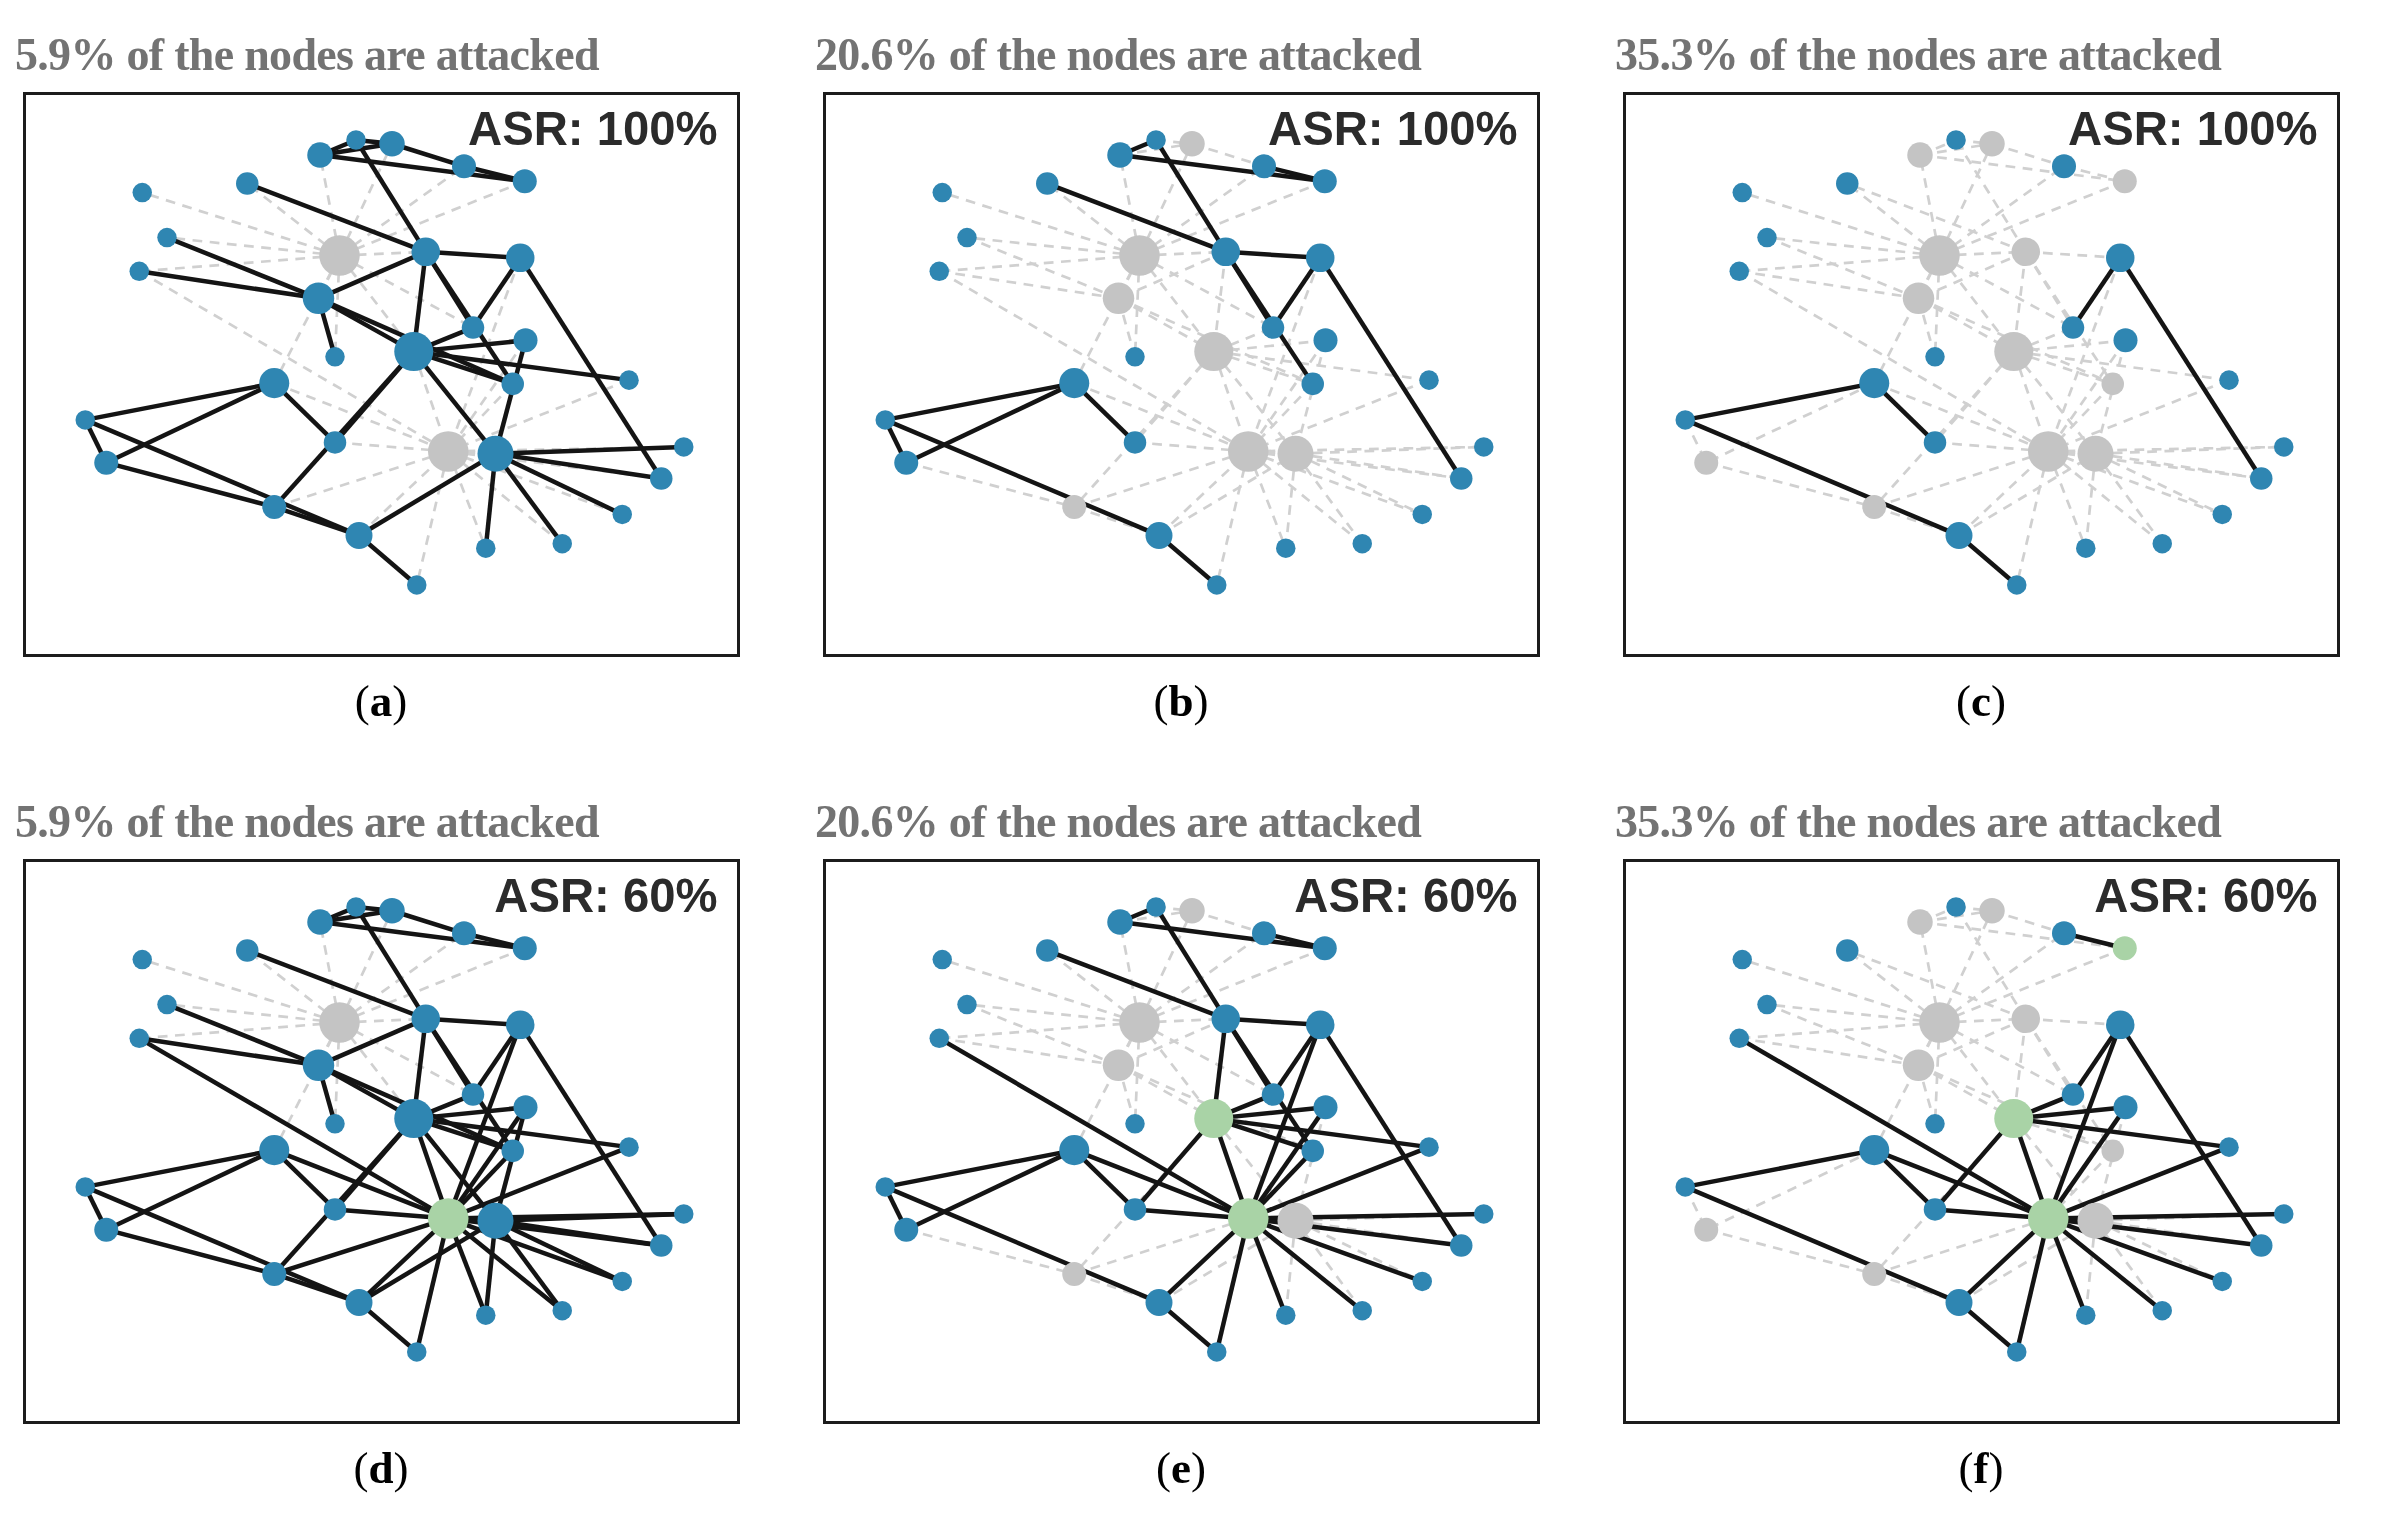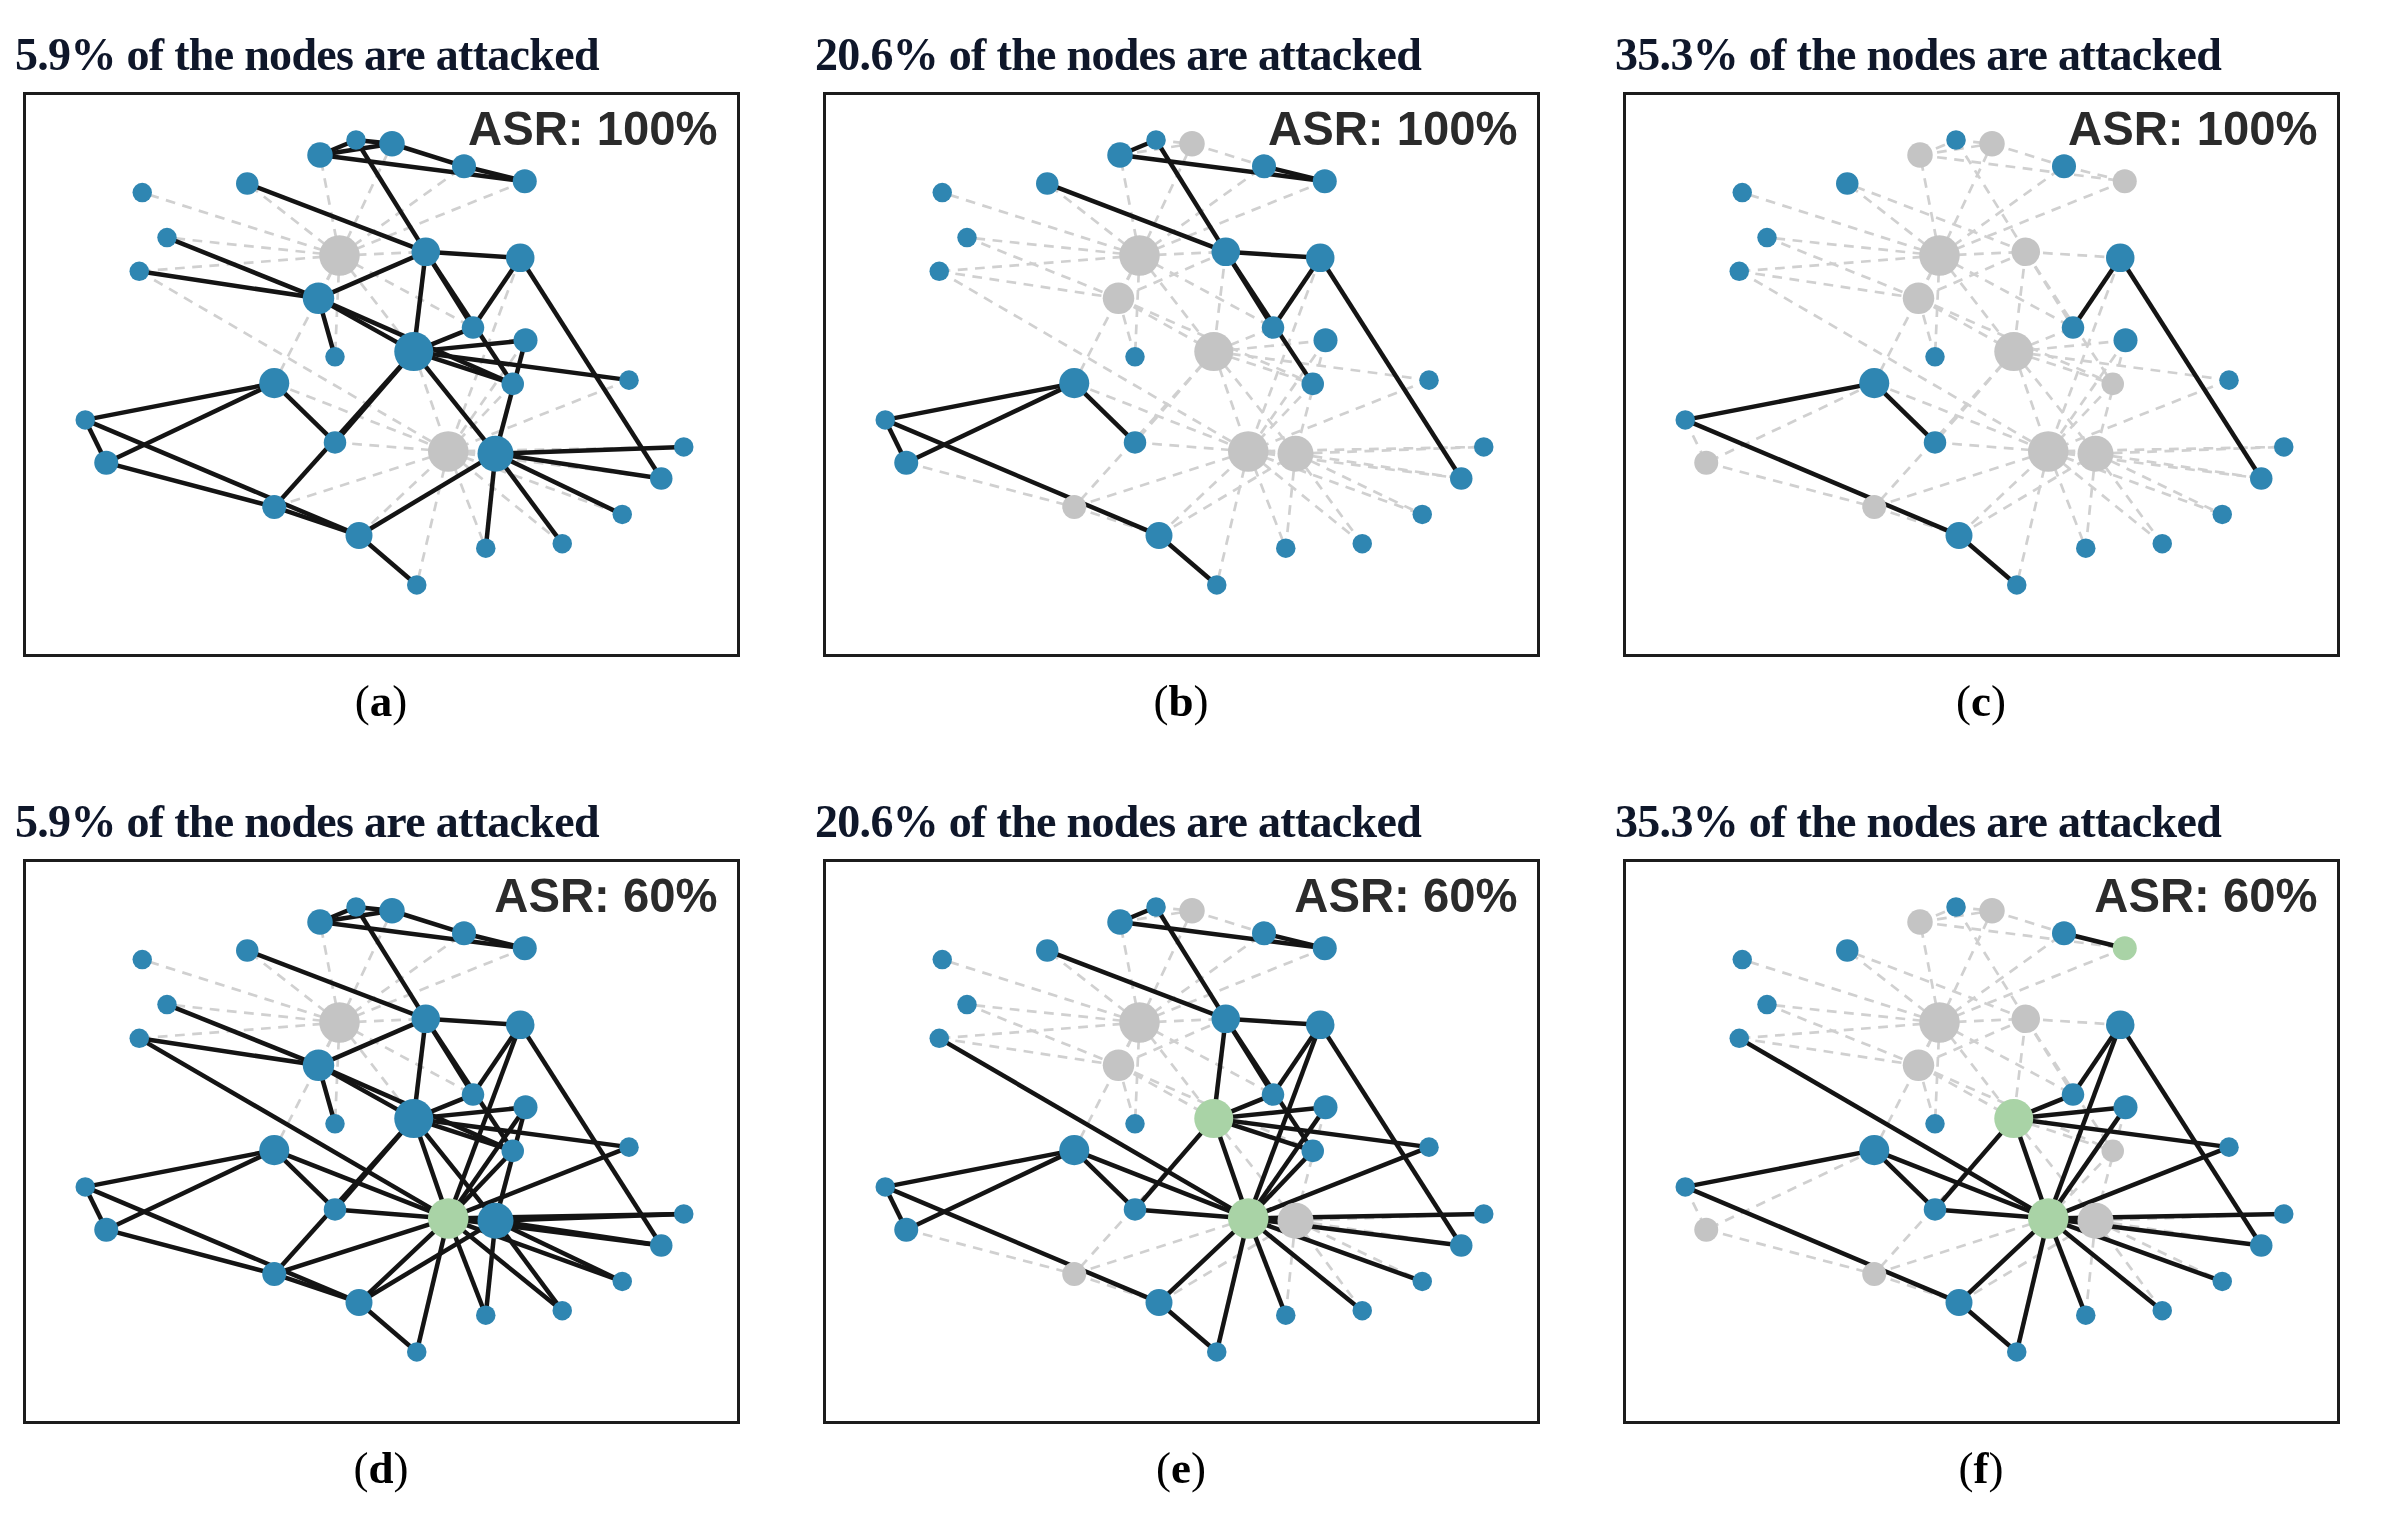--- a/index.html
+++ b/index.html
@@ -8,21 +8,21 @@
     display:grid;
     grid-template-columns:800px 800px 801px;
     grid-template-rows:767px 768px;
   }
   .cell{position:relative;margin:0;padding:0;}
   .panel-title{
     margin:25.5px 0 0 15px;
     font-size:46px;
     font-weight:bold;
     letter-spacing:-0.7px;
-    color:#0f172a;
+    color:#737373;
     white-space:nowrap;
     line-height:1.25;
   }
   svg.net{
     display:block;
     margin:9px 0 0 22.5px;
     width:711px;height:559px;
     border:3px solid #1c1c1c;
     background:#ffffff;
   }

